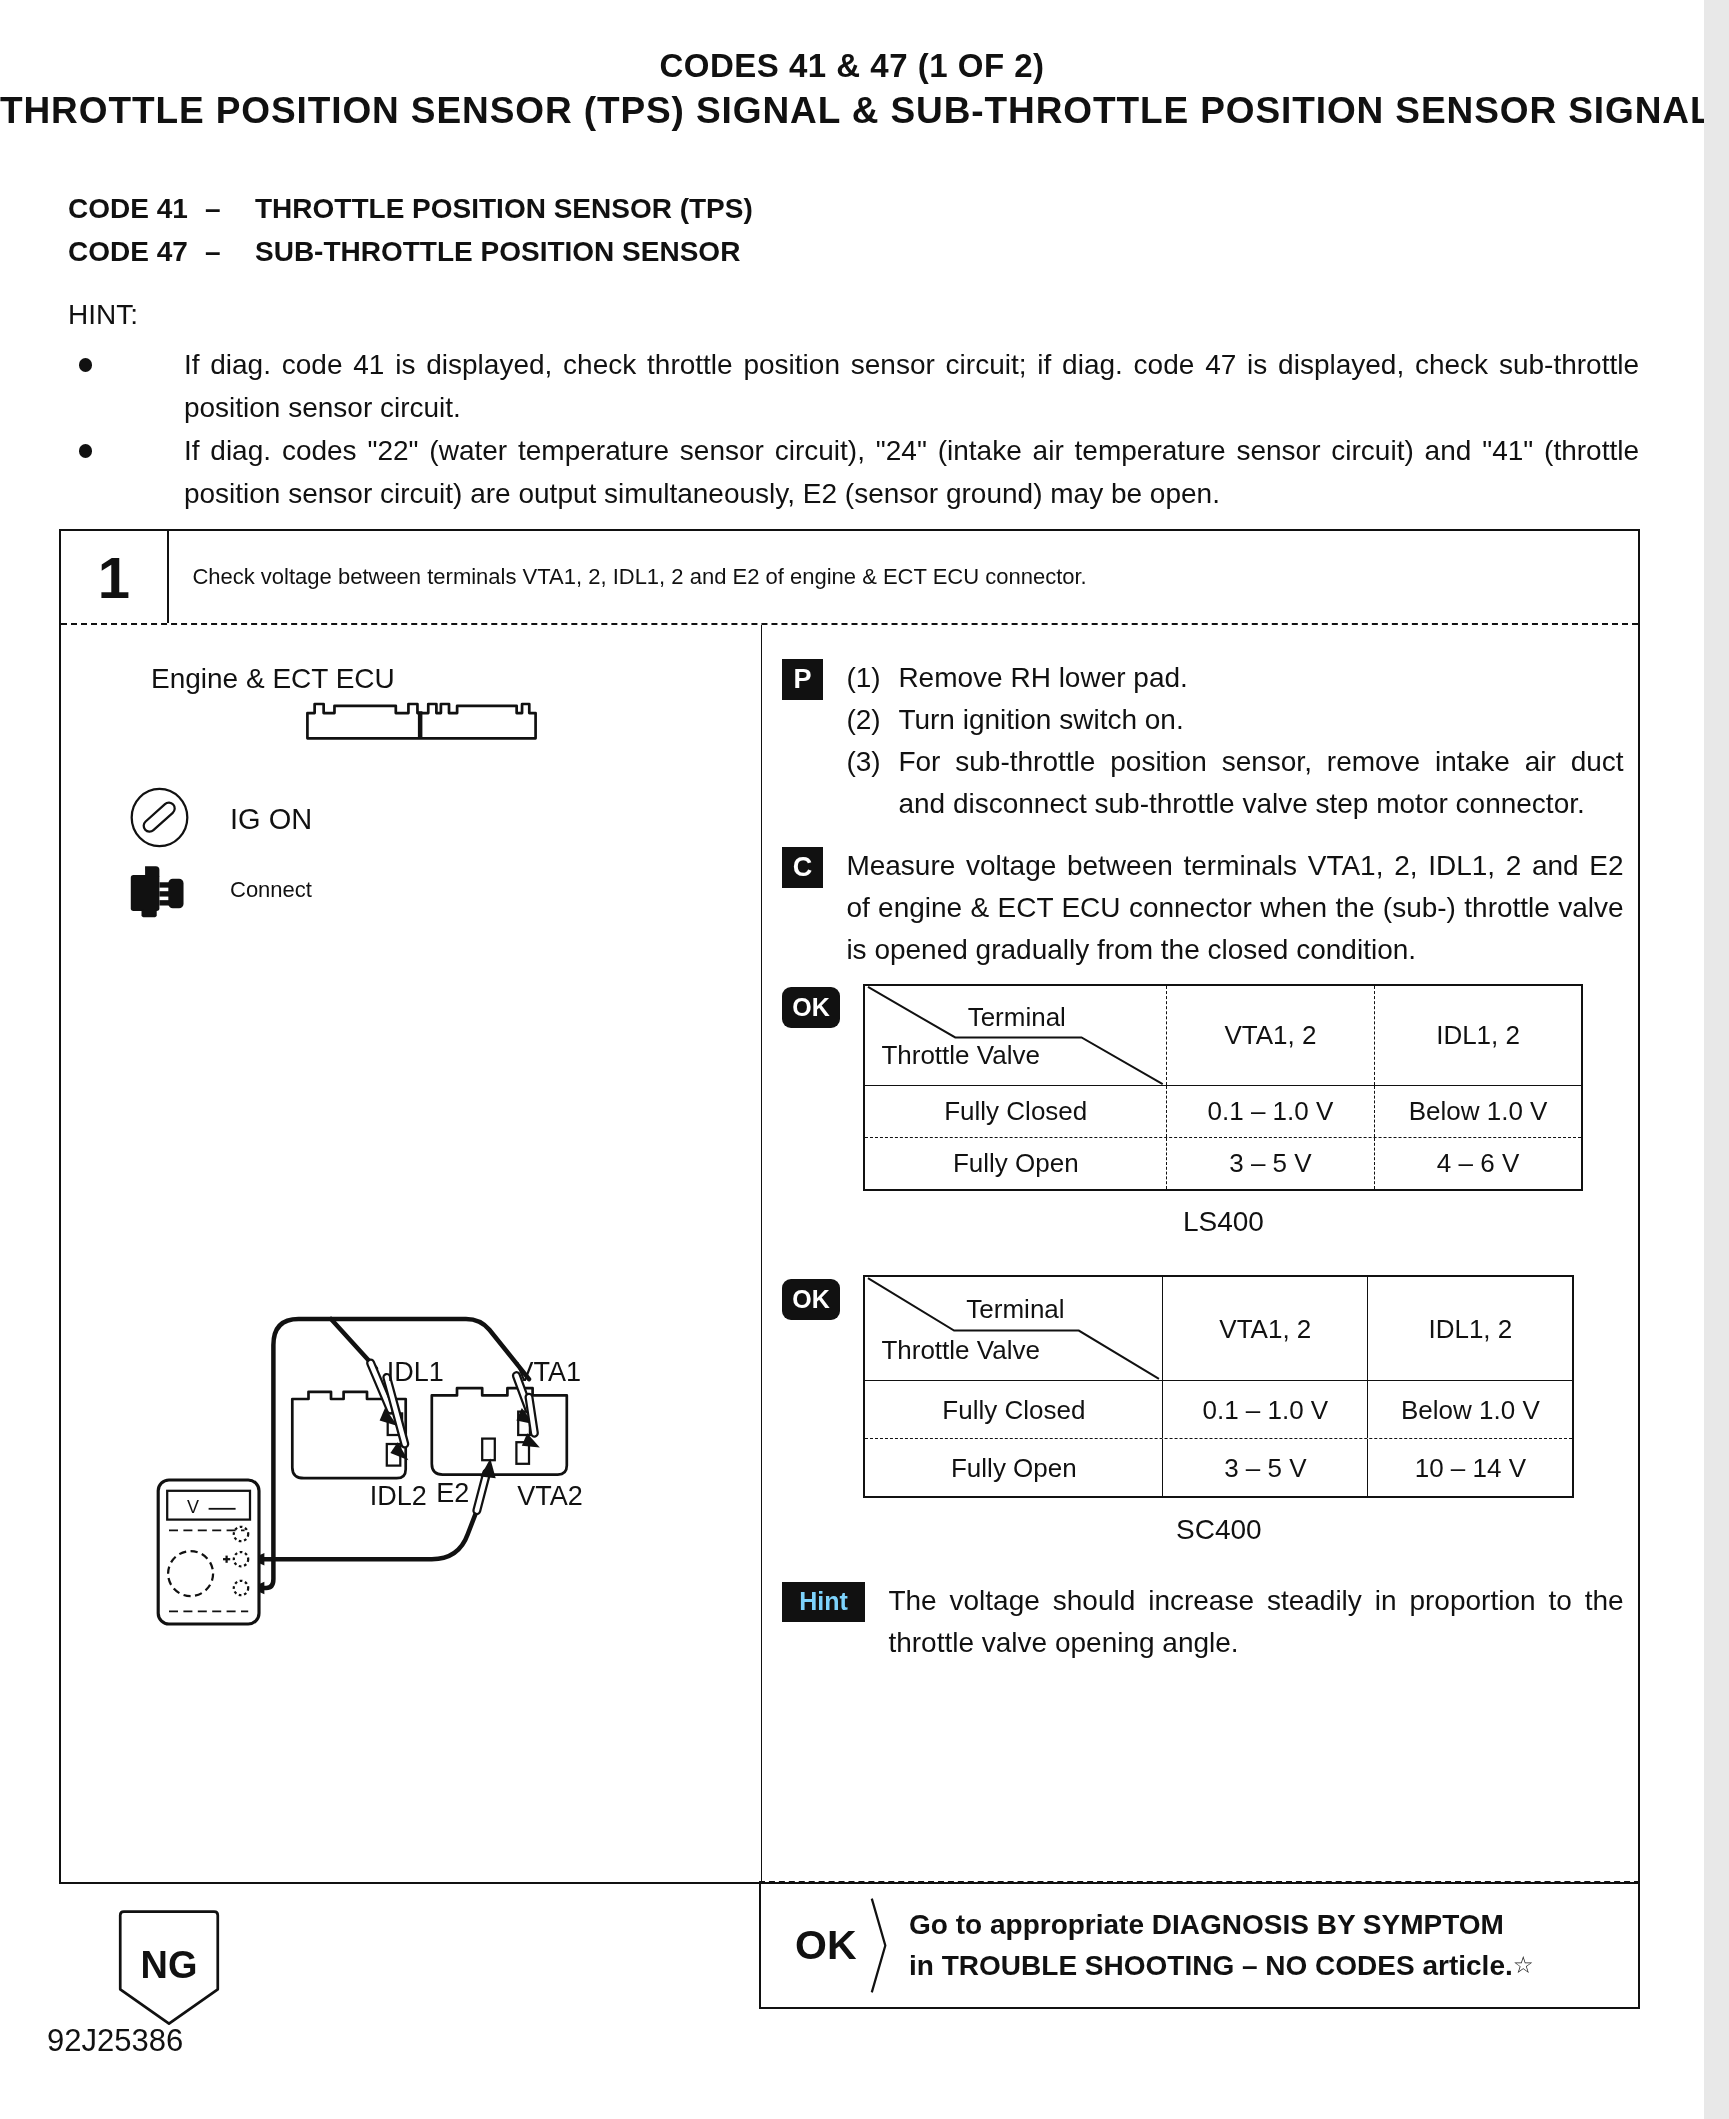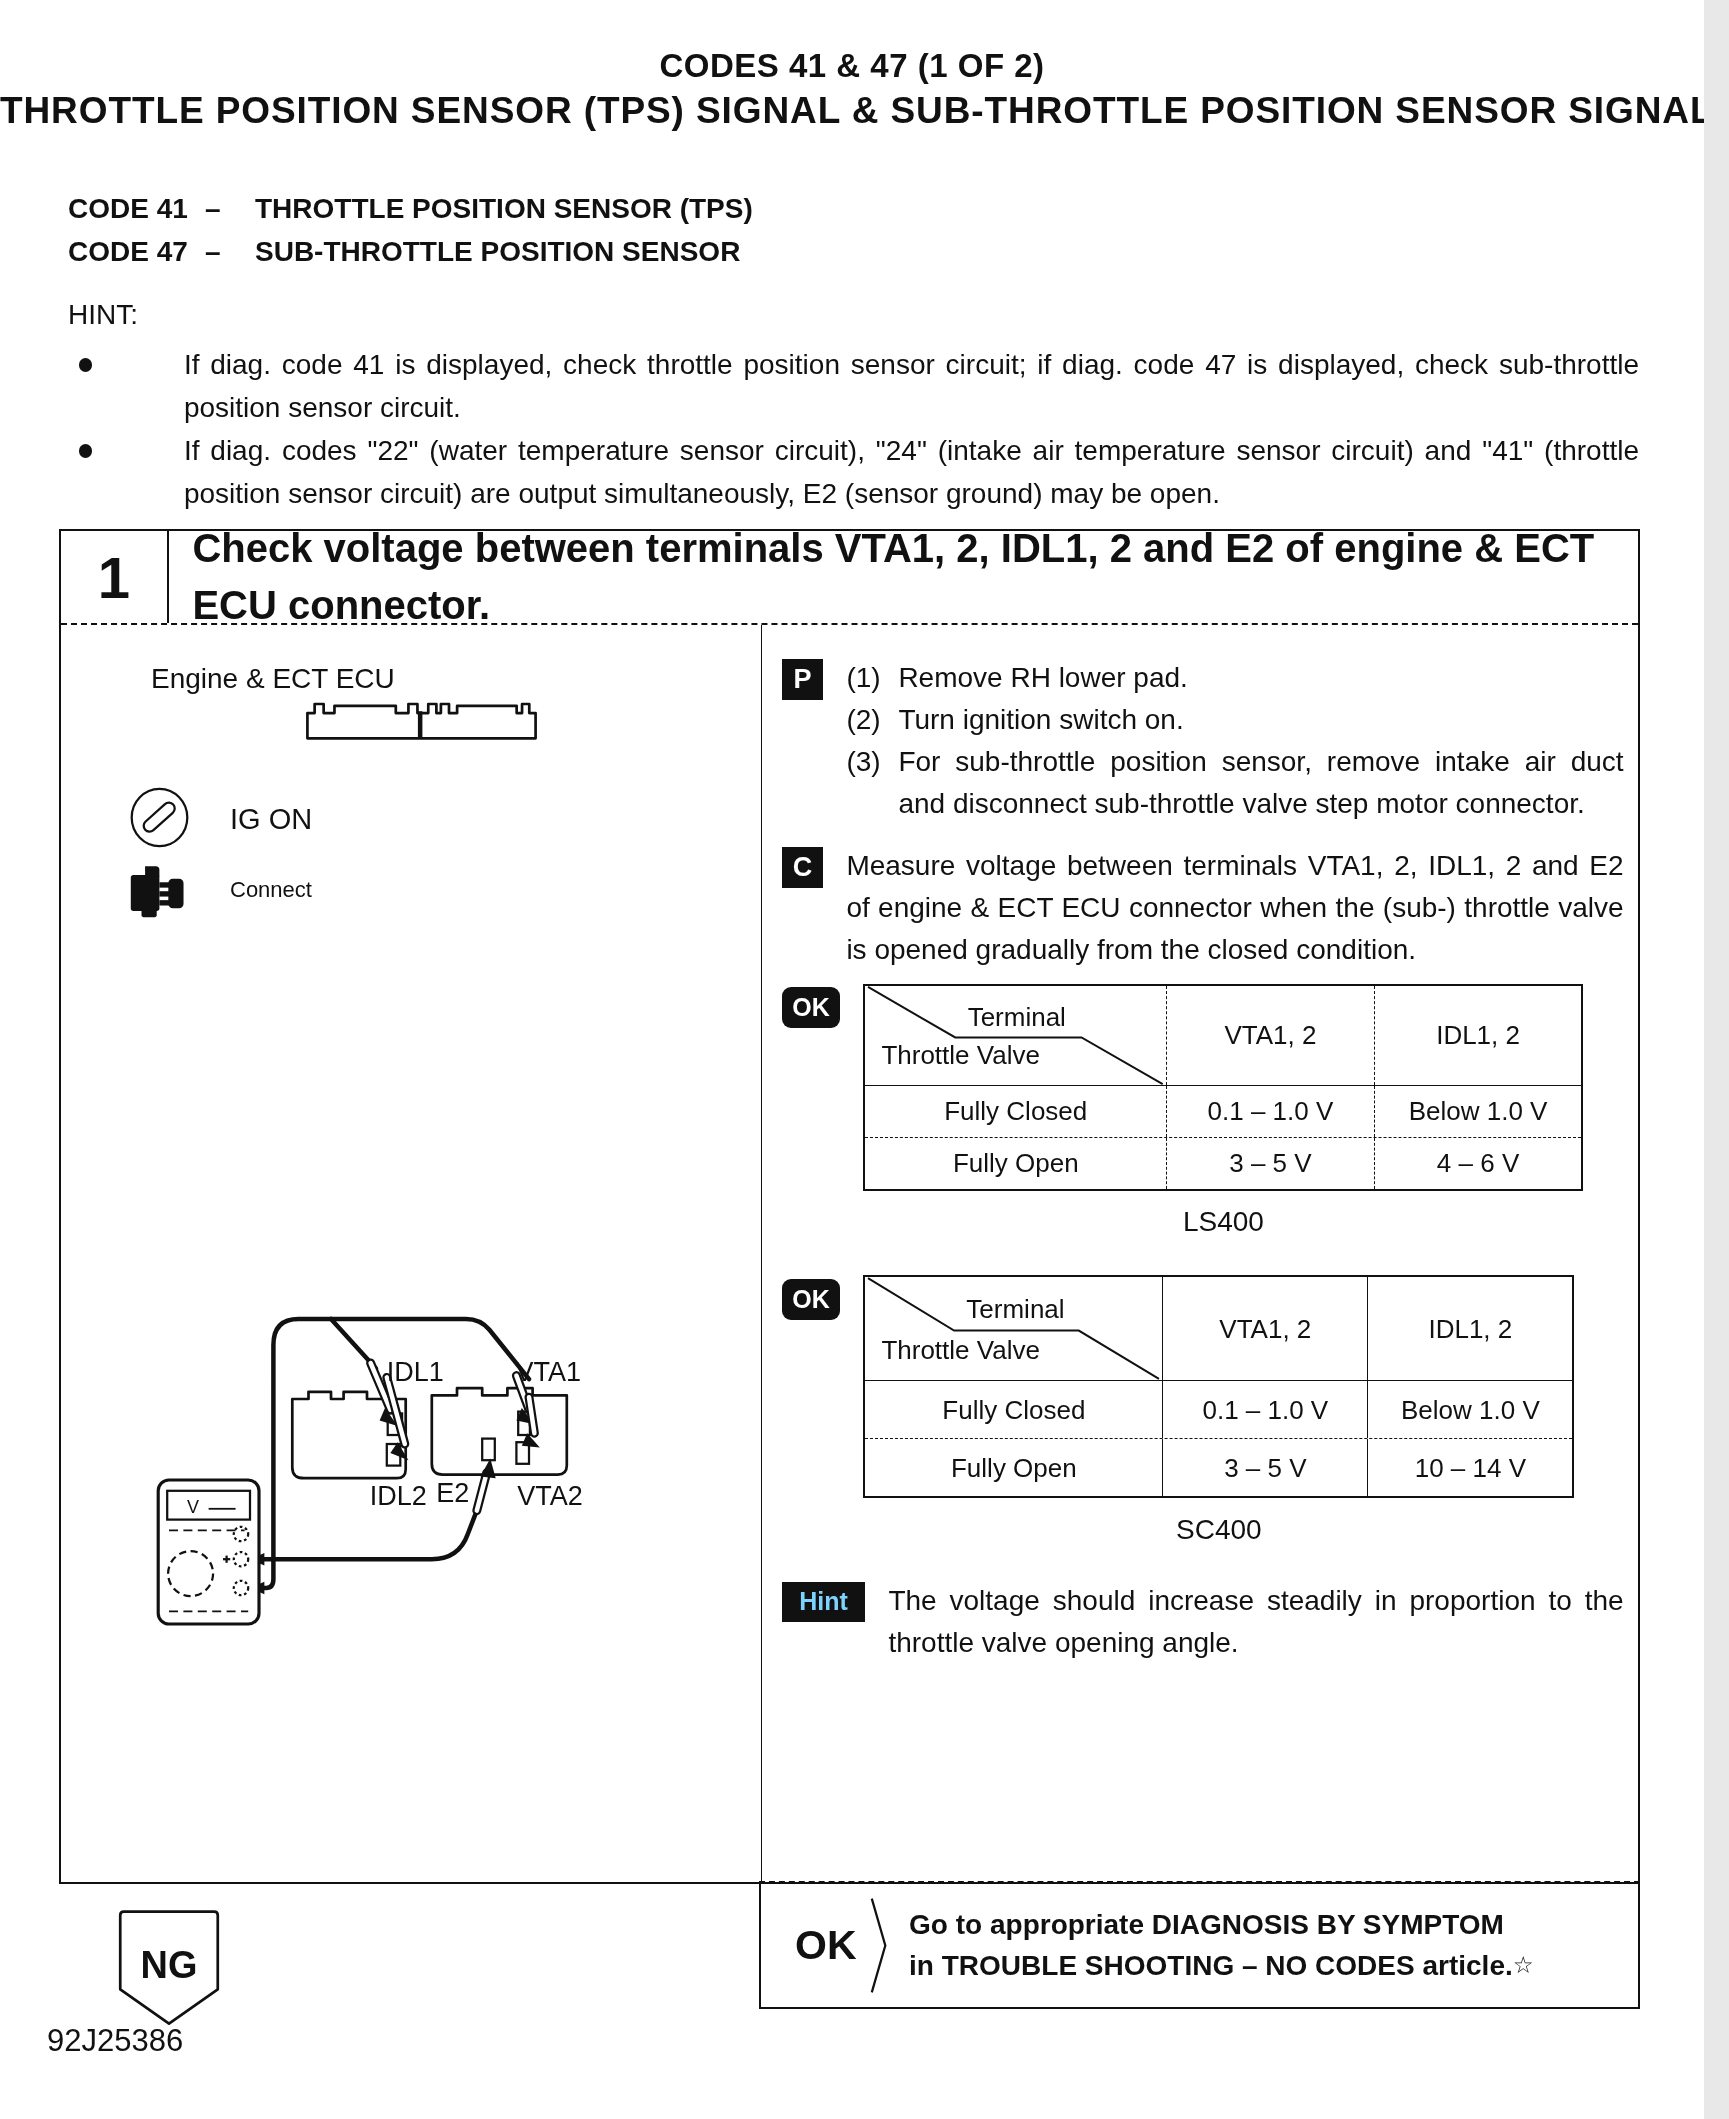--- a/index.html
+++ b/index.html
@@ -21,21 +21,21 @@
   .bullet{display:flex;gap:48px;}
   .bullet-dot{flex:none;width:13.5px;height:13.5px;border-radius:50%;background:#111;margin:15.3px 12.6px 0 10.8px;}
   .bullet-text{flex:1;text-align:justify;padding-left:31px;}
 
   
   .main-box{position:absolute;left:59px;top:529px;width:1581px;height:1355px;
     border:2.7px solid #111;box-sizing:border-box;}
   .step-header{display:flex;height:94px;border-bottom:2.7px dashed #111;box-sizing:border-box;}
   .step-num{flex:none;width:108px;border-right:2.7px solid #111;box-sizing:border-box;
     font-size:58px;font-weight:bold;display:flex;align-items:center;justify-content:center;}
-  .step-title{padding:9px 23.4px;font-size:40px;font-weight:bold;line-height:1.42;display:flex;align-items:center;}
+  .step-title{padding:9px 23.4px;font-size:22px;font-weight:normal;line-height:1.42;display:flex;align-items:center;}
   .panels{display:flex;height:calc(100% - 94px);}
   .left-panel{flex:none;width:700px;position:relative;box-sizing:border-box;}
   .right-panel{flex:1;border-left:1.8px solid #111;box-sizing:border-box;padding:32px 14.4px 0 20px;}
 
   
   .ecu-label{position:absolute;left:90px;top:38px;font-size:28px;}
   .ecu-conn-svg{position:absolute;left:241px;top:68px;}
   .key-svg{position:absolute;left:68px;top:162px;}
   .ig-label{position:absolute;left:169px;top:178px;font-size:29px;}
   .connect-svg{position:absolute;left:68px;top:239px;}

